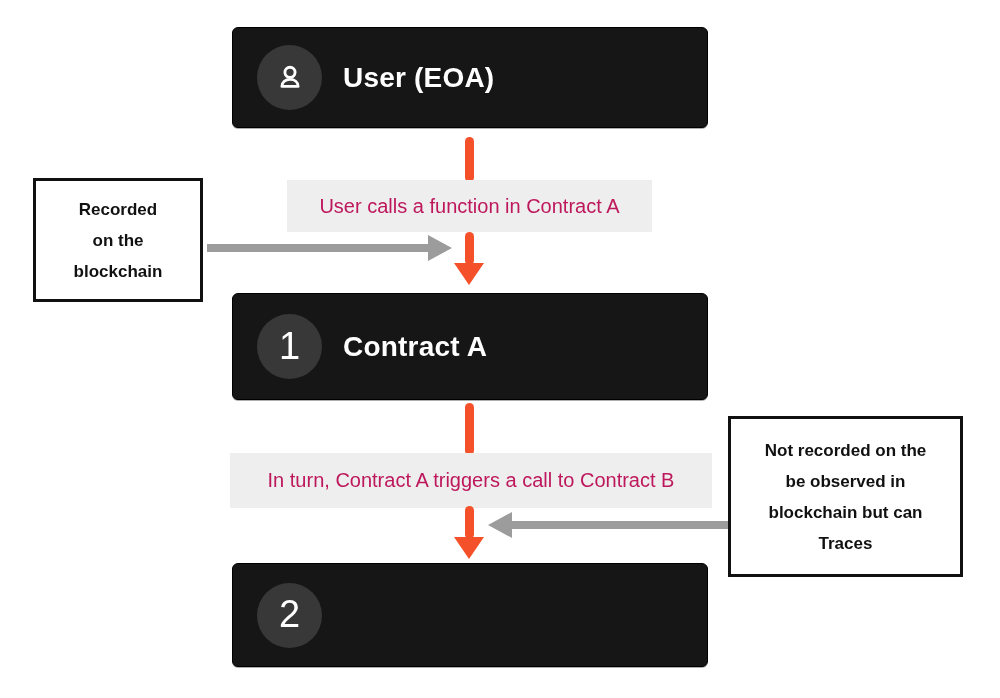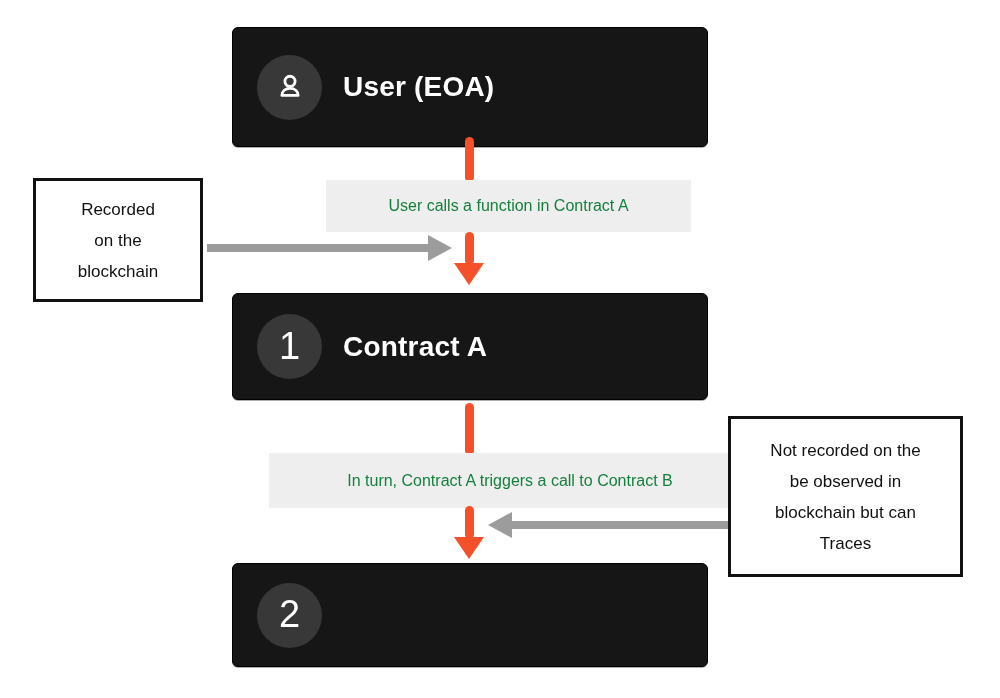--- a/index.html
+++ b/index.html
@@ -23,21 +23,21 @@
     width: 476px;
     background: #161616;
     border: 1px solid #000000;
     border-radius: 6px;
     box-sizing: border-box;
     display: flex;
     align-items: center;
     padding-left: 24px;
     box-shadow: 0 1px 0 rgba(160,160,160,0.85);
   }
-  .node-user   { top: 27px;  height: 120px; }
+  .node-user   { top: 27px;  height: 101px; }
   .node-a      { top: 293px; height: 107px; }
   .node-b      { top: 563px; height: 104px; }
 
   .node-circle {
     width: 65px;
     height: 65px;
     border-radius: 50%;
     background: #383838;
     flex: 0 0 auto;
     display: flex;
@@ -56,27 +56,26 @@
     color: #ffffff;
     font-size: 28px;
     font-weight: 700;
     letter-spacing: 0.2px;
   }
 
   
   .flow-label {
     position: absolute;
     background: #eeeeee;
-    color: #15803d;
-    font-size: 16px;
+    color: #be185d;
+    font-size: 20px;
     display: flex;
     align-items: center;
     justify-content: center;
     white-space: nowrap;
-    margin-left: 39px;
   }
   .flow-label-1 { left: 287px; top: 180px; width: 365px; height: 52px; }
   .flow-label-2 { left: 230px; top: 453px; width: 482px; height: 55px; }
 
   
   .oline {
     position: absolute;
     left: 465px;
     width: 9px;
     background: #f4502a;
@@ -130,21 +129,21 @@
   }
 
   
   .note {
     position: absolute;
     background: #ffffff;
     border: 3px solid #111111;
     box-sizing: border-box;
     color: #111111;
     font-size: 17px;
-    font-weight: 400;
+    font-weight: 700;
     line-height: 31px;
     text-align: center;
     display: flex;
     flex-direction: column;
     justify-content: center;
   }
   .note-left  { left: 33px;  top: 178px; width: 170px; height: 124px; }
   .note-right { left: 728px; top: 416px; width: 235px; height: 161px; }
 
   .user-icon-svg { display: block; }

